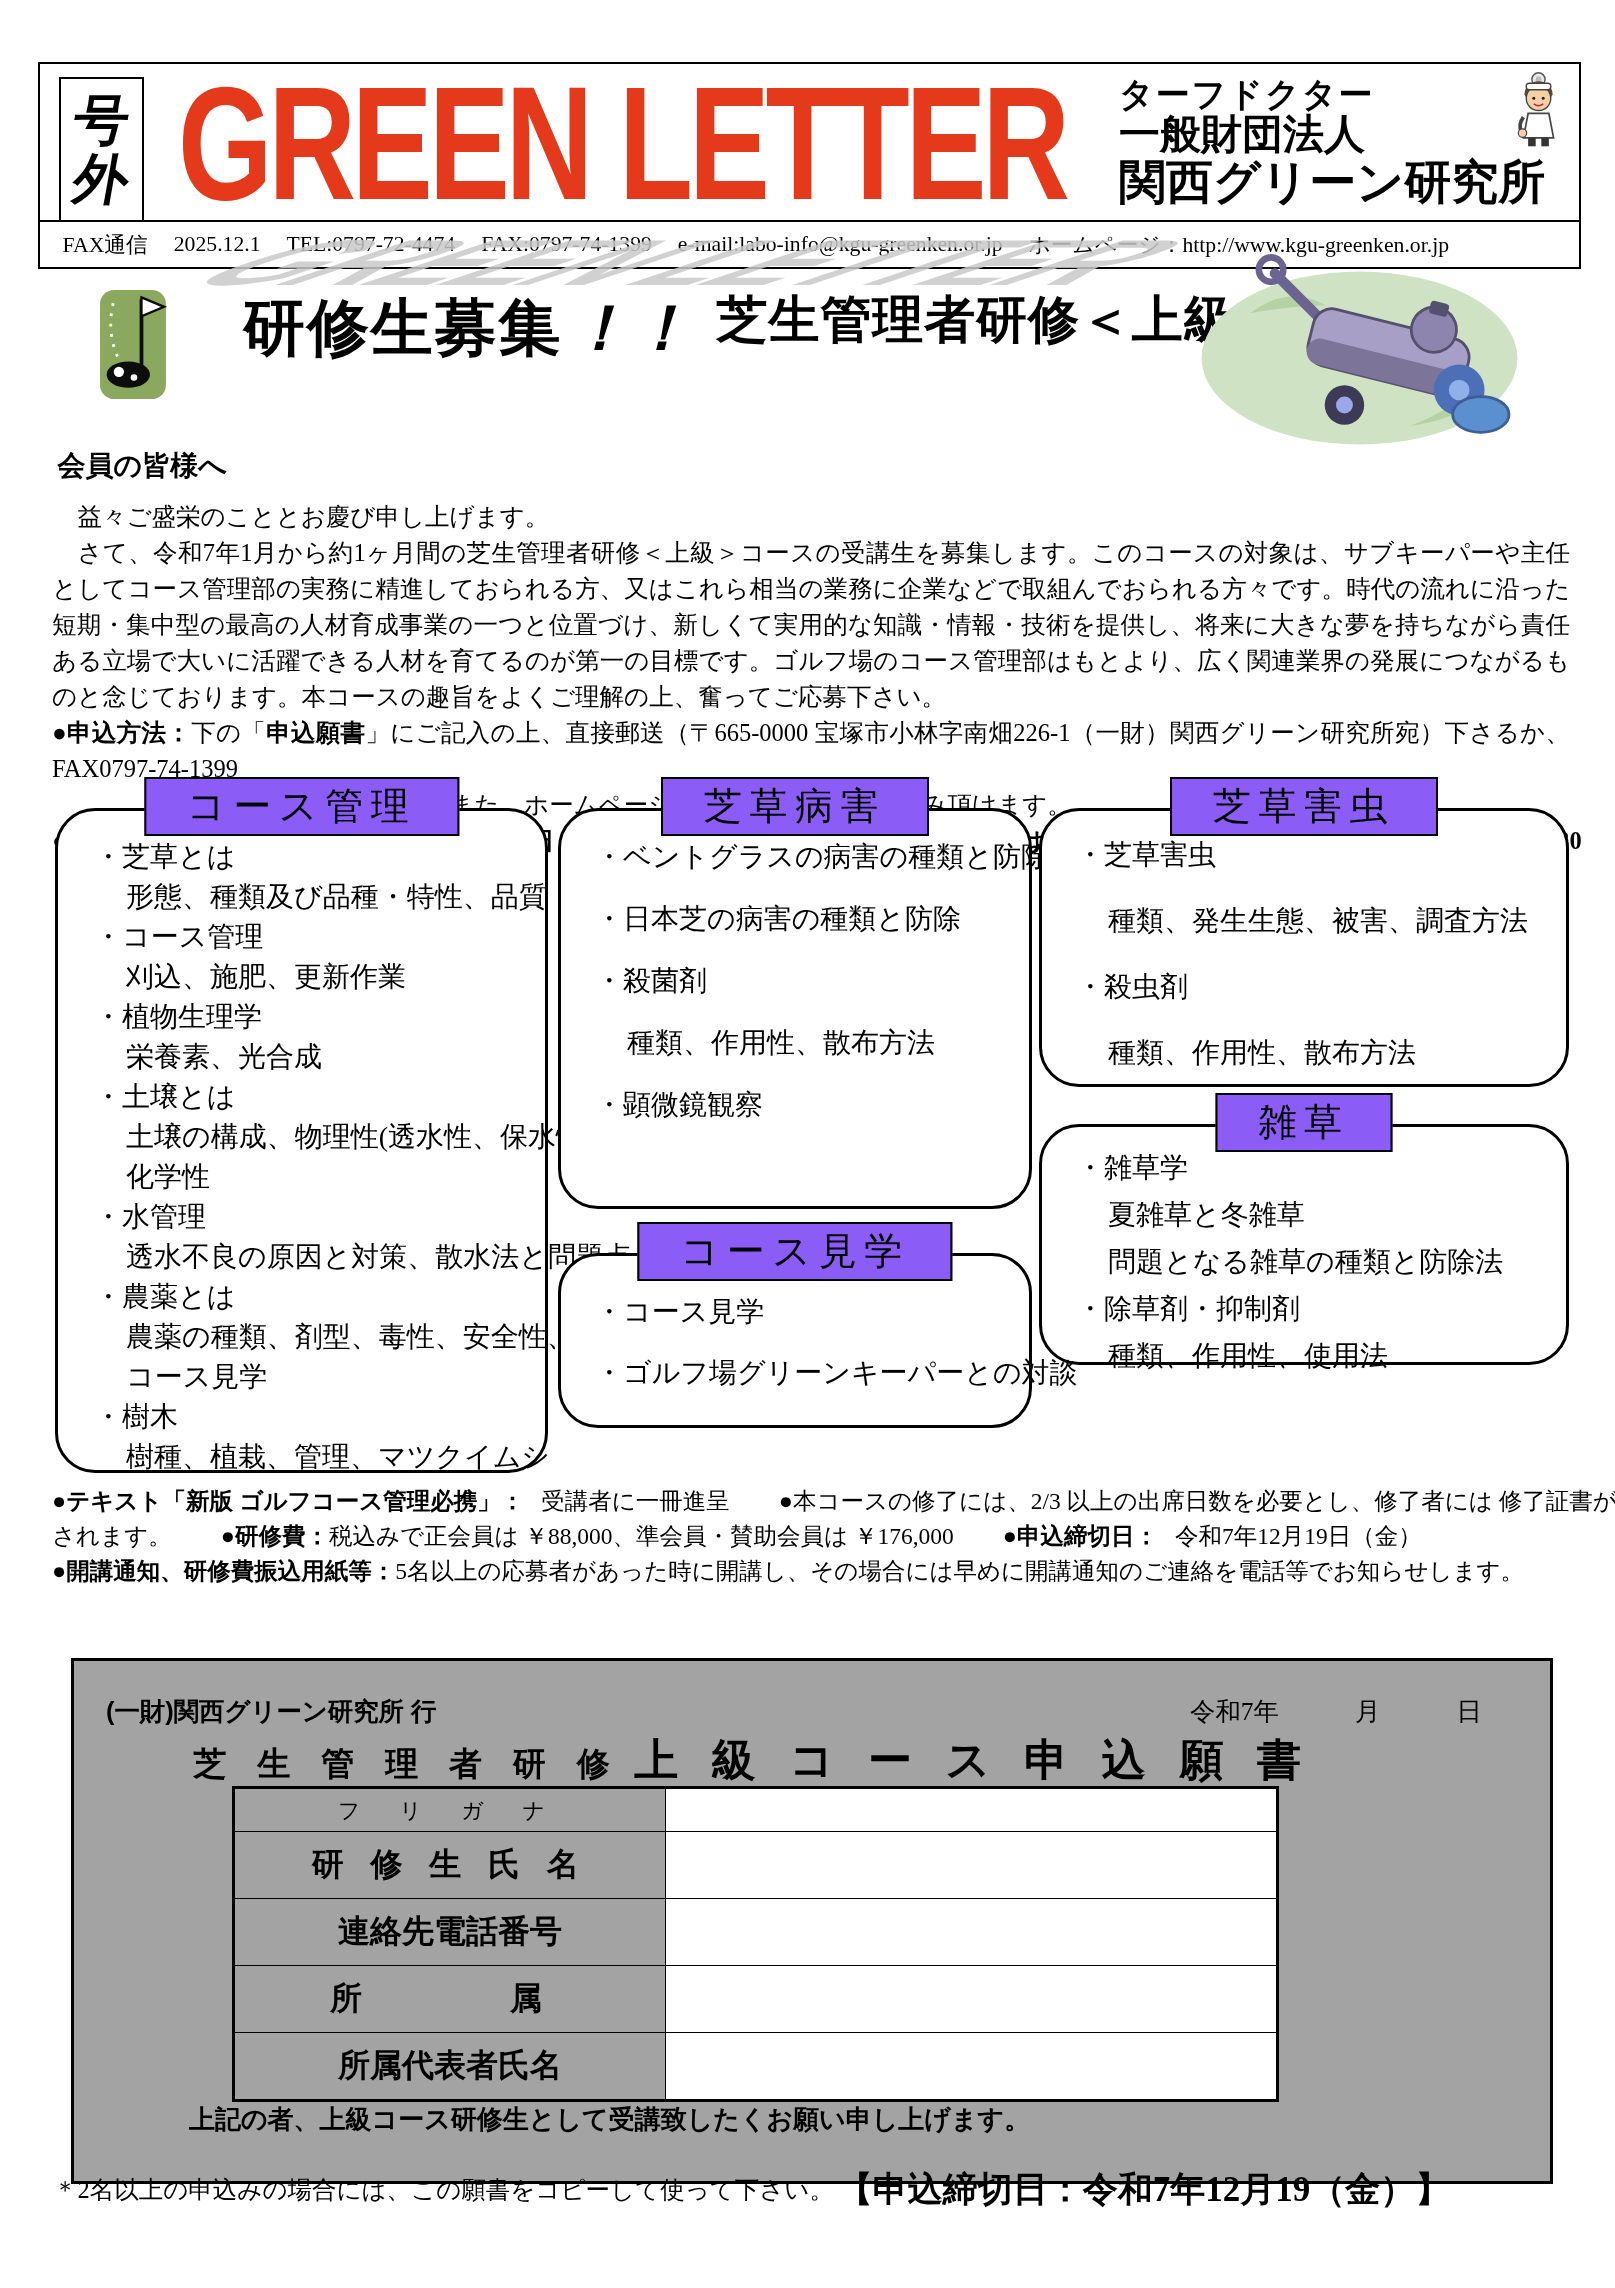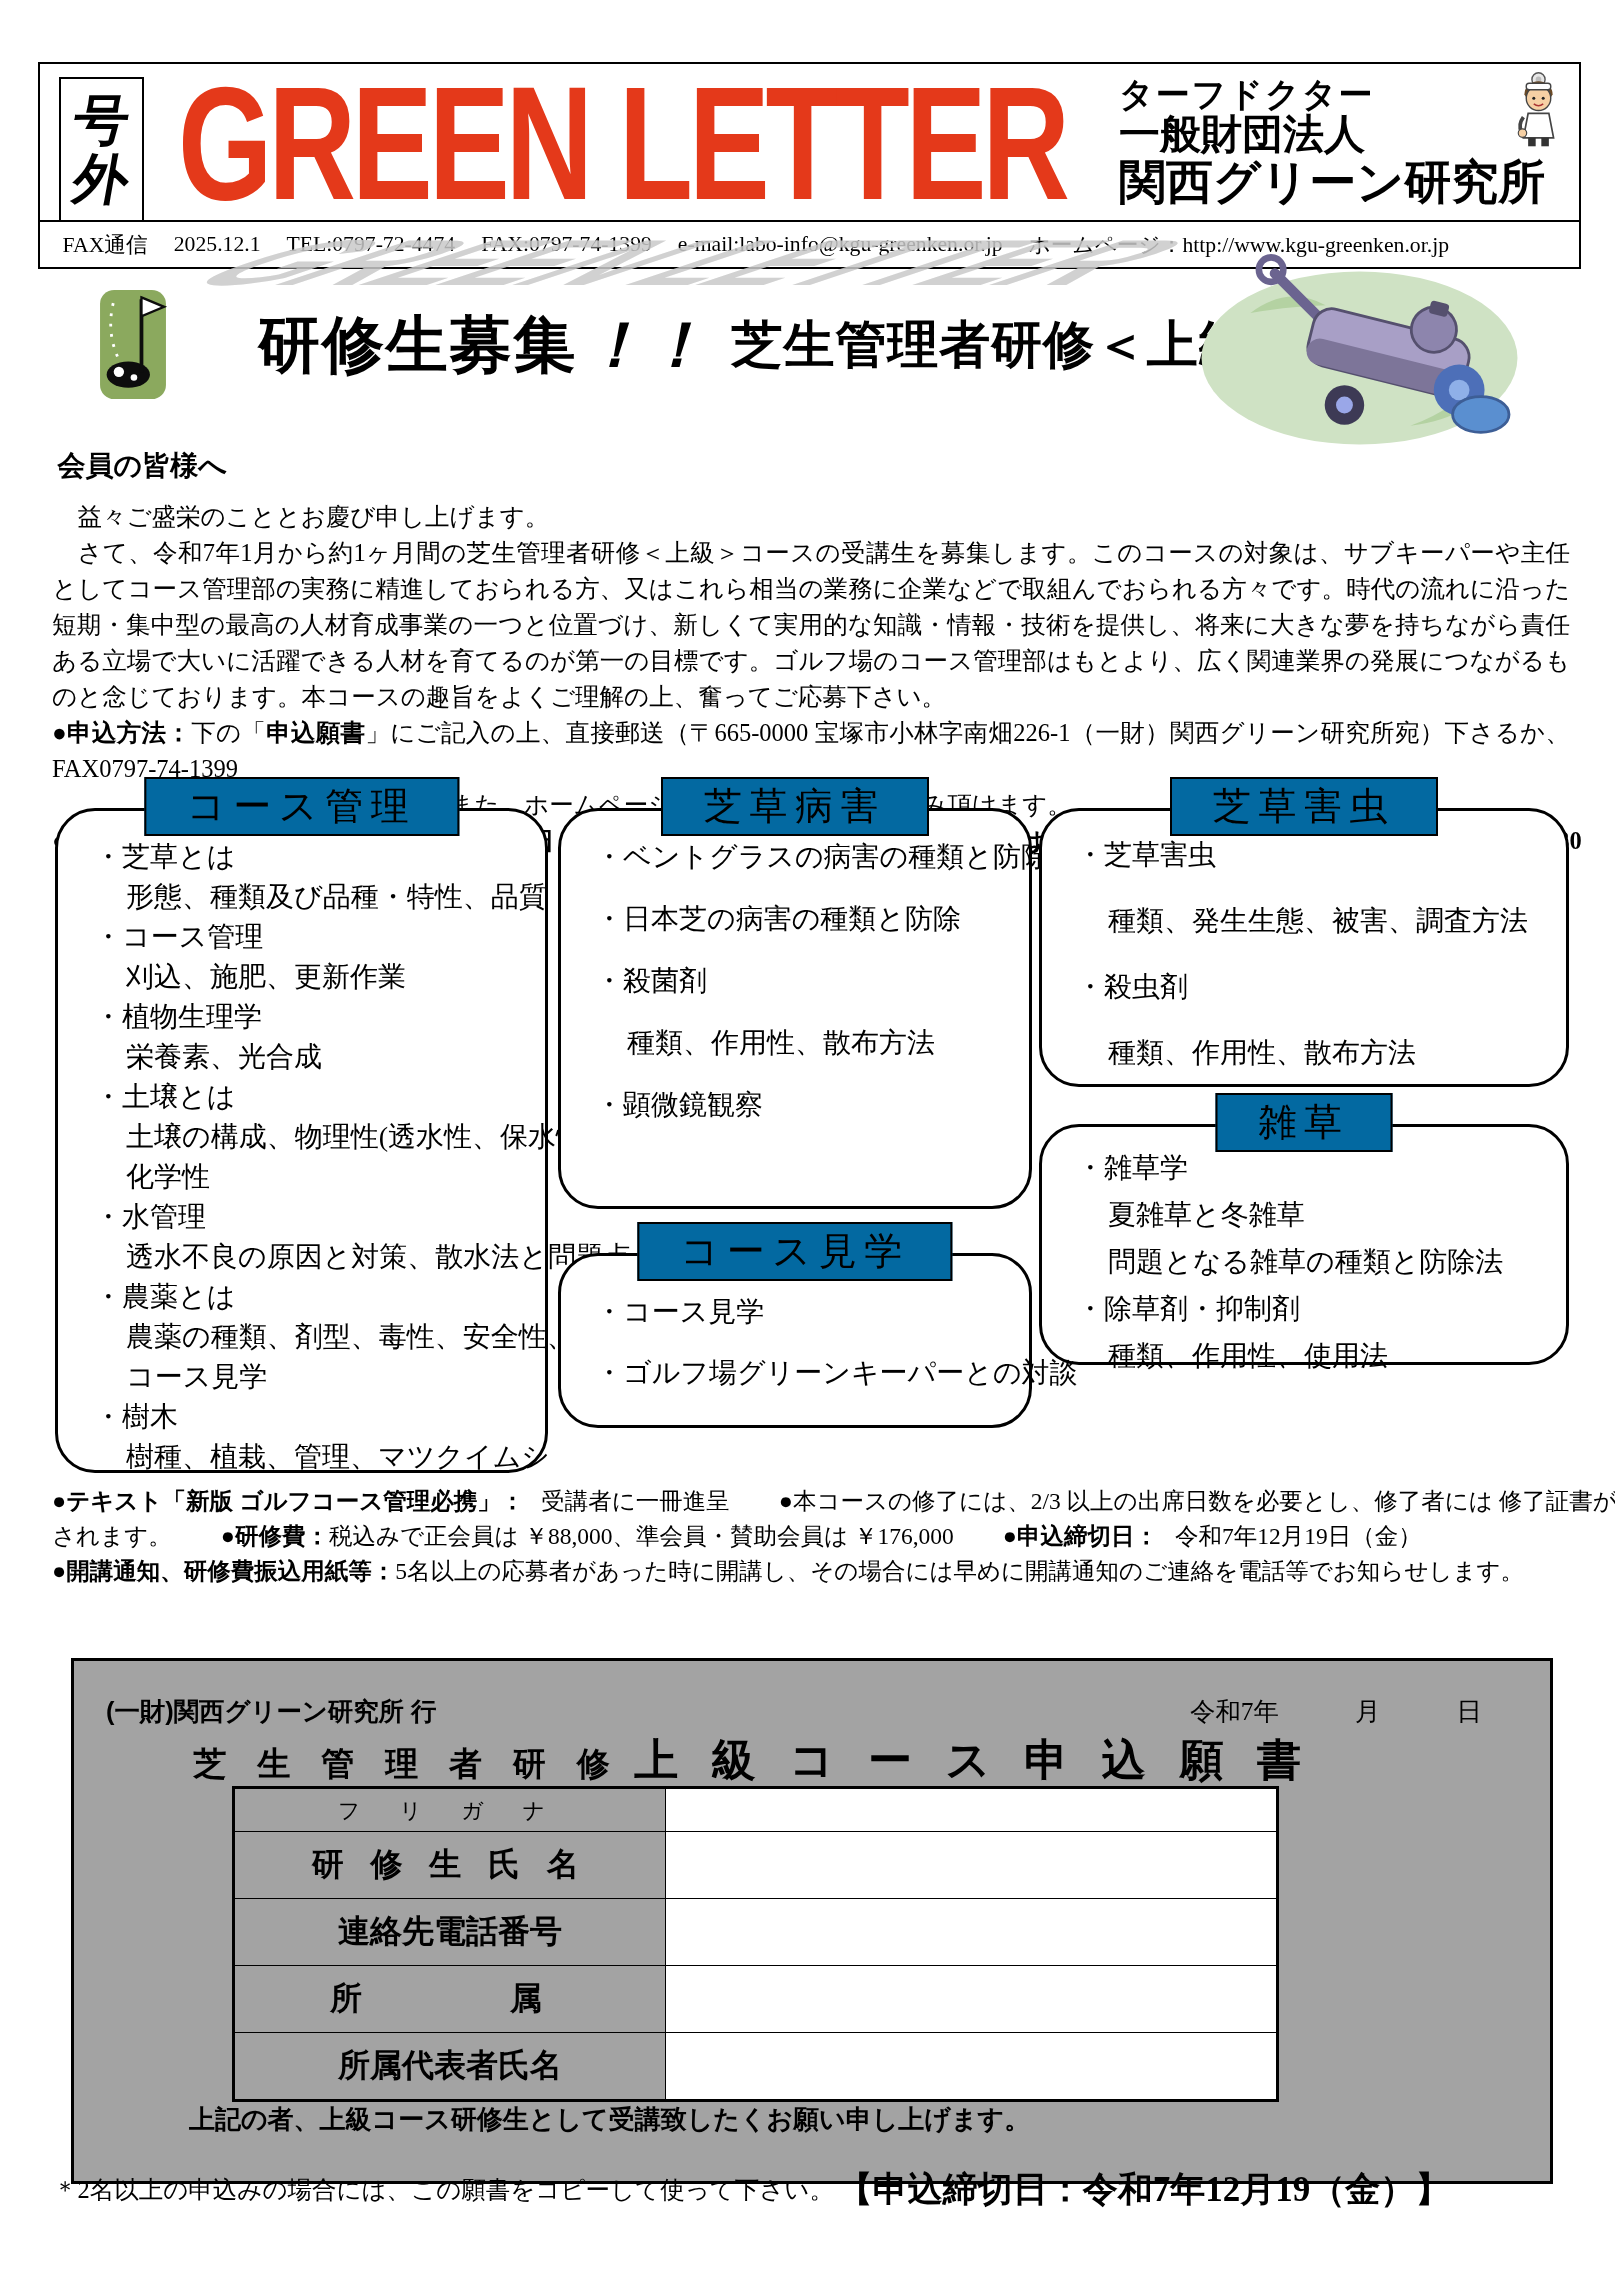--- a/index.html
+++ b/index.html
@@ -21,41 +21,41 @@
   #org .td{font-size:34px;line-height:38px;letter-spacing:1.9px;}
   #org .ot{font-size:41px;line-height:43px;margin-top:0px;}
   #org .on{font-size:47px;line-height:51px;letter-spacing:0px;}
   #doctor{position:absolute;left:1471px;top:5.6px;z-index:4;}
   #faxrow{position:absolute;left:0;right:0;bottom:0;height:45px;border-top:2.8px solid #000;
           display:flex;align-items:center;padding-left:22.6px;font-size:21.7px;white-space:nowrap;}
   #faxrow span{margin-right:26px;}
 
   
   #golf-icon{position:absolute;left:98px;top:288px;}
-  #hero-text{position:absolute;left:243px;top:303px;display:flex;align-items:center;white-space:nowrap;margin-left:15px;}
+  #hero-text{position:absolute;left:243px;top:286px;display:flex;align-items:flex-start;white-space:nowrap;}
   #hero-recruit{font-size:62px;font-weight:700;letter-spacing:1.9px;}
   #hero-bang{font-size:62px;font-weight:700;font-style:italic;margin-left:5.6px;margin-right:24.5px;}
   #hero-course{font-size:51px;font-weight:600;letter-spacing:0.9px;}
   #mower{position:absolute;left:1194px;top:247px;z-index:0;}
 
   
   #mid{position:absolute;left:52px;top:448px;width:1518px;font-size:24.5px;line-height:36px;}
   #mid h2{font-family:"Liberation Sans","DejaVu Sans",sans-serif;font-size:28px;margin:0 0 15px 5.6px;font-weight:700;}
   #mid p{margin:0;text-align:justify;}
   .indent{text-indent:25.4px;}
   .blabel{font-family:"Liberation Sans","DejaVu Sans",sans-serif;font-weight:700;}
   #apply-line2{padding-left:198px;}
   #period-line{margin-top:7.5px;font-weight:700;white-space:nowrap;}
   #period-line .hours{margin-left:58px;}
   #period-line .dates{margin-left:9.4px;font-family:"Liberation Serif","DejaVu Serif",serif;}
 
   
   #boxes{position:absolute;left:0;top:782px;width:1616px;height:716px;}
   .tbox{position:absolute;border:3.8px solid #000;border-radius:40px;background:#fff;}
-  .ttl{position:absolute;top:-34px;left:50%;transform:translateX(-50%);background:#0369a1;border:2.8px solid #000;
+  .ttl{position:absolute;top:-34px;left:50%;transform:translateX(-50%);background:#8b5cf6;border:2.8px solid #000;
        font-size:38px;line-height:55px;padding:0 41px;white-space:nowrap;letter-spacing:7.5px;z-index:2;}
   .tb-body{font-size:28px;}
   .li{white-space:nowrap;}
   .sub{padding-left:32px;}
   #bx-course{left:55px;top:26px;width:487px;height:659px;}
   #bx-course .tb-body{padding:26px 0 0 36px;line-height:40px;}
   #bx-disease{left:558px;top:26px;width:468px;height:395px;}
   #bx-disease .tb-body{padding:15px 0 0 34px;line-height:62px;}
   #bx-insect{left:1039px;top:26px;width:524px;height:273px;}
   #bx-insect .tb-body{padding:11.3px 0 0 34px;line-height:66px;}

